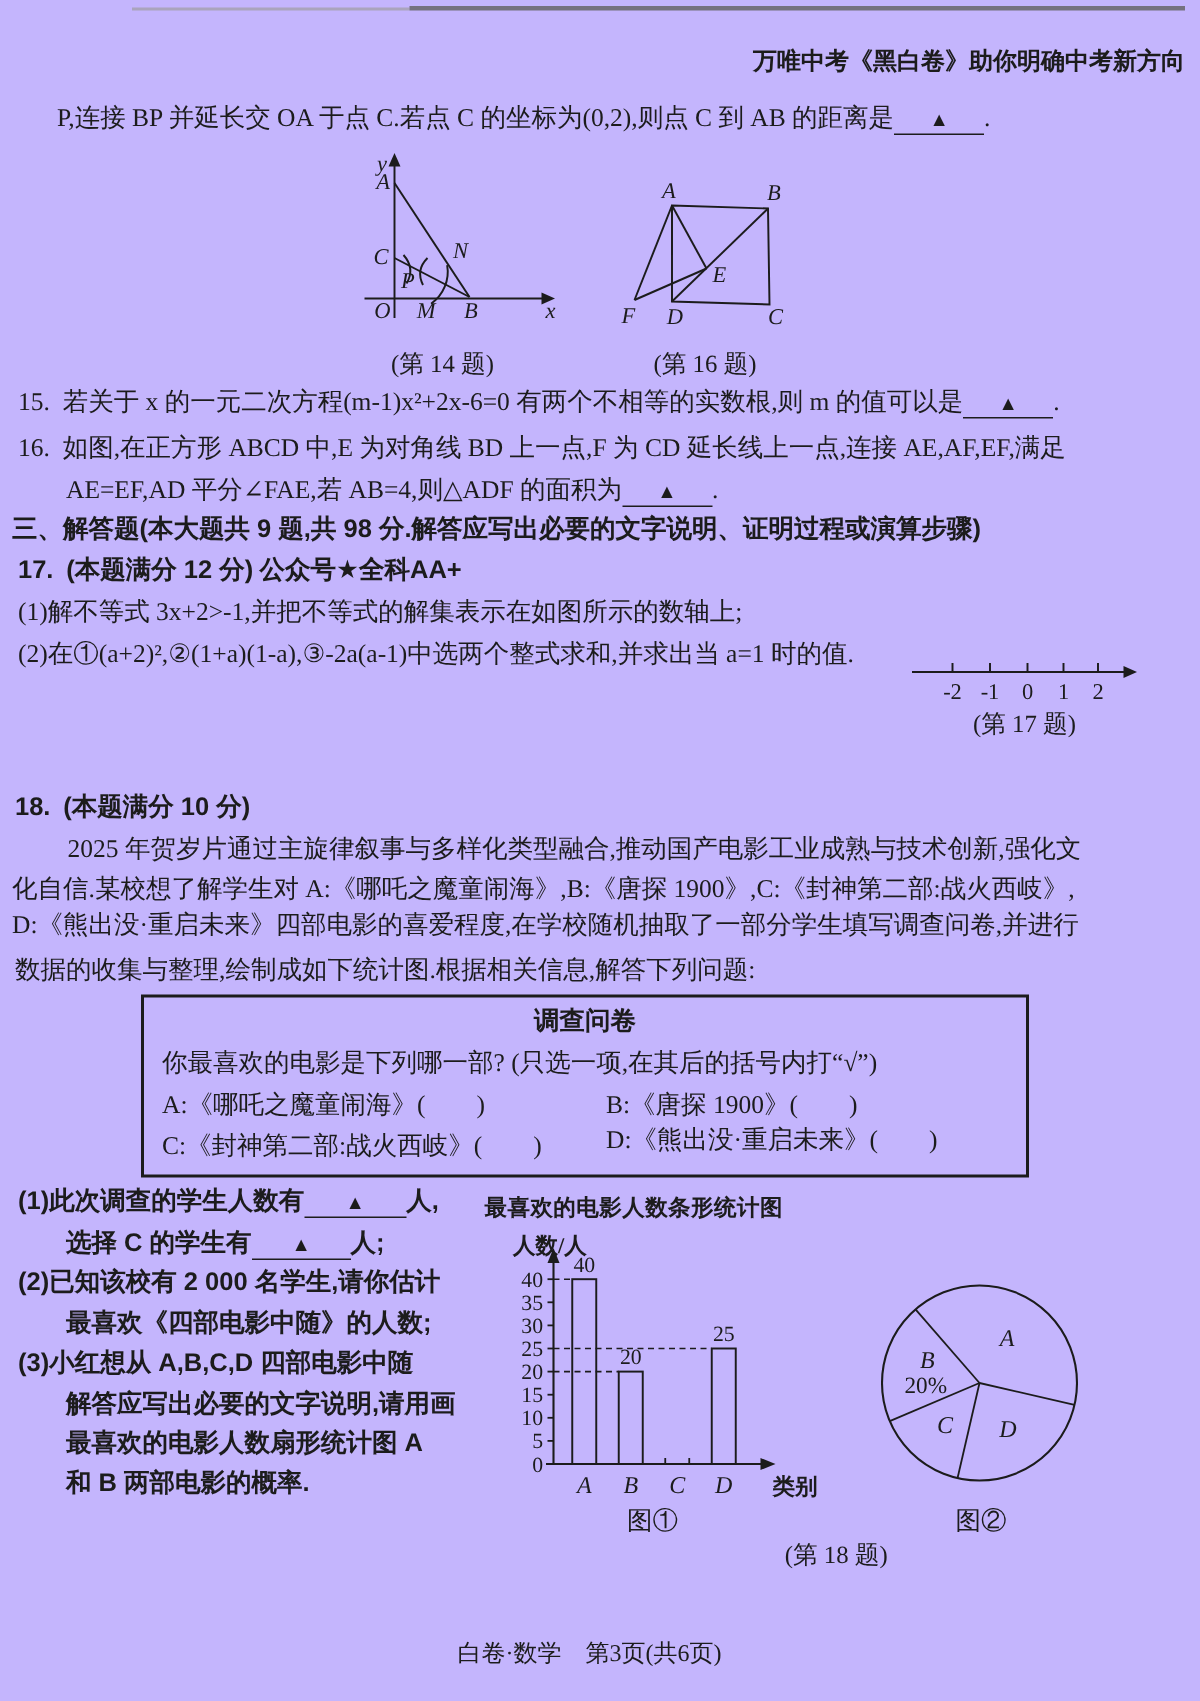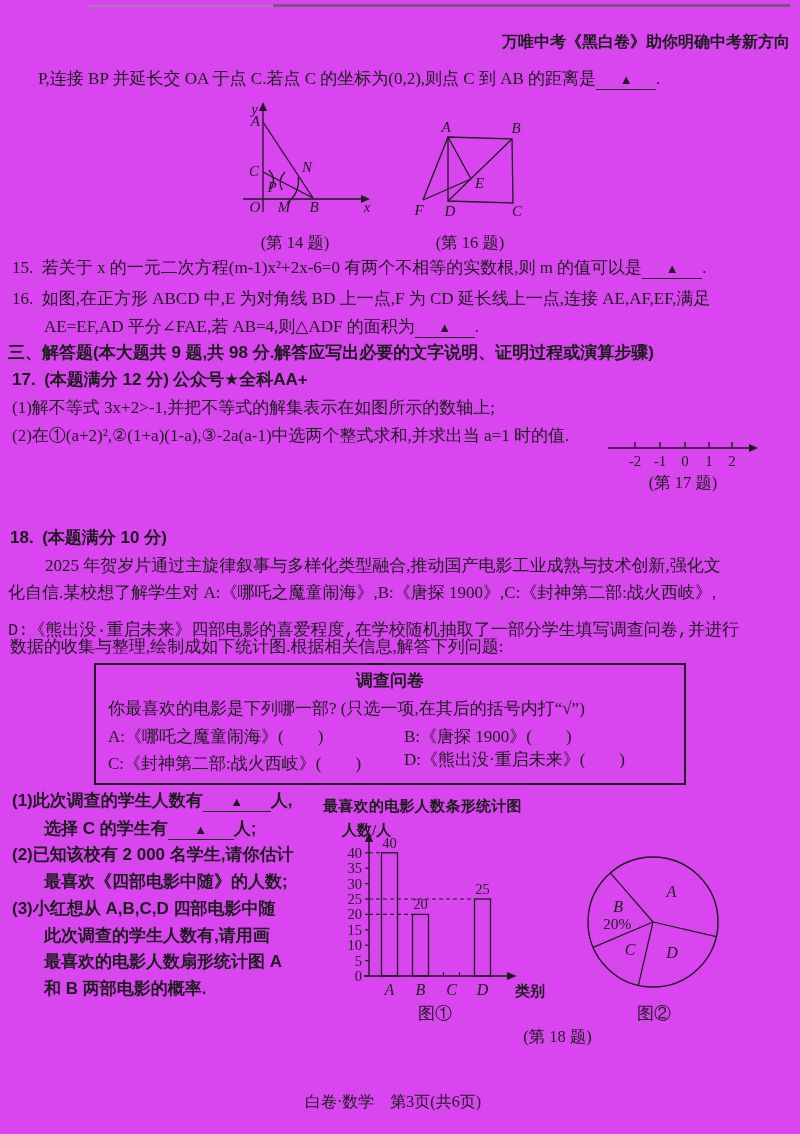--- a/index.html
+++ b/index.html
@@ -1,16 +1,16 @@
 <!DOCTYPE html>
 <html><head>
 <meta charset="utf-8">
 <style>
   html,body{margin:0;padding:0;}
-  #page{position:relative;width:800px;height:1134px;background:#d946ef;overflow:hidden;
+  #page{position:relative;width:800px;height:1134px;background:#c4b5fd;overflow:hidden;
         font-family:"Liberation Serif","DejaVu Serif",serif;color:#1c1c1c;}
   .line{position:absolute;white-space:nowrap;font-size:17px;line-height:22px;}
   .hei{font-family:"Liberation Sans","DejaVu Sans",sans-serif;font-weight:bold;}
   .semi{font-family:"Liberation Sans","DejaVu Sans",sans-serif;font-weight:600;}
   .blank{display:inline-block;min-width:44px;text-align:center;border-bottom:1.6px solid #1c1c1c;
          font-size:13px;line-height:14px;padding:0 8px 2px;vertical-align:baseline;}
   .cap{position:absolute;text-align:center;font-size:16.5px;white-space:nowrap;}
   .scanline{position:absolute;}
   svg text{fill:#1c1c1c;}
   .it{font-style:italic;font-family:"Liberation Serif",serif;}
@@ -110,42 +110,42 @@
     <text x="132" y="30" text-anchor="middle" font-size="15">2</text>
   </svg>
   <div class="cap" style="left:628px;top:472px;width:110px;">(第 17 题)</div>
 
   <div class="line" style="left:10px;top:527px;">
     <span class="hei">18.</span>&nbsp;
     <span class="hei">(本题满分 10 分)</span>
   </div>
   <div class="line" style="left:45px;top:555px;">2025 年贺岁片通过主旋律叙事与多样化类型融合,推动国产电影工业成熟与技术创新,强化文</div>
   <div class="line" style="left:8px;top:582px;">化自信.某校想了解学生对 A:《哪吒之魔童闹海》,B:《唐探 1900》,C:《封神第二部:战火西岐》,</div>
-  <div class="line" style="left:8px;top:620px;font-family:Liberation Mono, monospace;">D:《熊出没·重启未来》四部电影的喜爱程度,在学校随机抽取了一部分学生填写调查问卷,并进行</div>
+  <div class="line" style="left:8px;top:606px;">D:《熊出没·重启未来》四部电影的喜爱程度,在学校随机抽取了一部分学生填写调查问卷,并进行</div>
   <div class="line" style="left:10px;top:636px;">数据的收集与整理,绘制成如下统计图.根据相关信息,解答下列问题:</div>
 
   <div style="position:absolute;left:94px;top:663px;width:588px;height:118px;border:2px solid #1c1c1c;">
     <div class="line hei" style="left:0;top:5px;width:100%;text-align:center;font-size:17px;">调查问卷</div>
     <div class="line" style="left:12px;top:61px;">A:《哪吒之魔童闹海》(　　)</div>
     <div class="line" style="left:12px;top:33px;">你最喜欢的电影是下列哪一部? (只选一项,在其后的括号内打“√”)</div>
     <div class="line" style="left:308px;top:61px;">B:《唐探 1900》(　　)</div>
     <div class="line" style="left:12px;top:88px;">C:《封神第二部:战火西岐》(　　)</div>
     <div class="line" style="left:308px;top:84px;">D:《熊出没·重启未来》(　　)</div>
   </div>
 
   <div class="line semi" style="left:12px;top:790px;">
     <span>(1)此次调查的学生人数有</span><span class="blank" style="min-width:52px;"><span>▲</span></span><span>人,</span>
   </div>
   <div class="line semi" style="left:44px;top:818px;">
     <span>选择 C 的学生有</span><span class="blank" style="min-width:50px;"><span>▲</span></span><span>人;</span>
   </div>
   <div class="line semi" style="left:12px;top:844px;">(2)已知该校有 2 000 名学生,请你估计</div>
   <div class="line semi" style="left:44px;top:871px;">最喜欢《四部电影中随》的人数;</div>
   <div class="line semi" style="left:12px;top:898px;">(3)小红想从 A,B,C,D 四部电影中随</div>
-  <div class="line semi" style="left:44px;top:925px;">此次调查的学生人数有,请用画</div>
+  <div class="line semi" style="left:44px;top:925px;">解答应写出必要的文字说明,请用画</div>
   <div class="line semi" style="left:44px;top:951px;">最喜欢的电影人数扇形统计图 A</div>
   <div class="line semi" style="left:44px;top:978px;">和 B 两部电影的概率.</div>
 
   <div class="line hei" style="left:323px;top:795px;font-size:15px;letter-spacing:.3px;">最喜欢的电影人数条形统计图</div>
 
   <svg id="bar-svg" style="position:absolute;left:325px;top:815px;" width="240" height="235" viewBox="0 0 240 235">
       <line x1="44" y1="161" x2="44" y2="24" stroke="#1c1c1c" stroke-width="1.4"></line>
       <path d="M44,17 l-4,10 8,0 z" fill="#1c1c1c"></path>
       <line x1="39" y1="161" x2="186" y2="161" stroke="#1c1c1c" stroke-width="1.4"></line>
       <path d="M192,161 l-10,-4 0,8 z" fill="#1c1c1c"></path>

